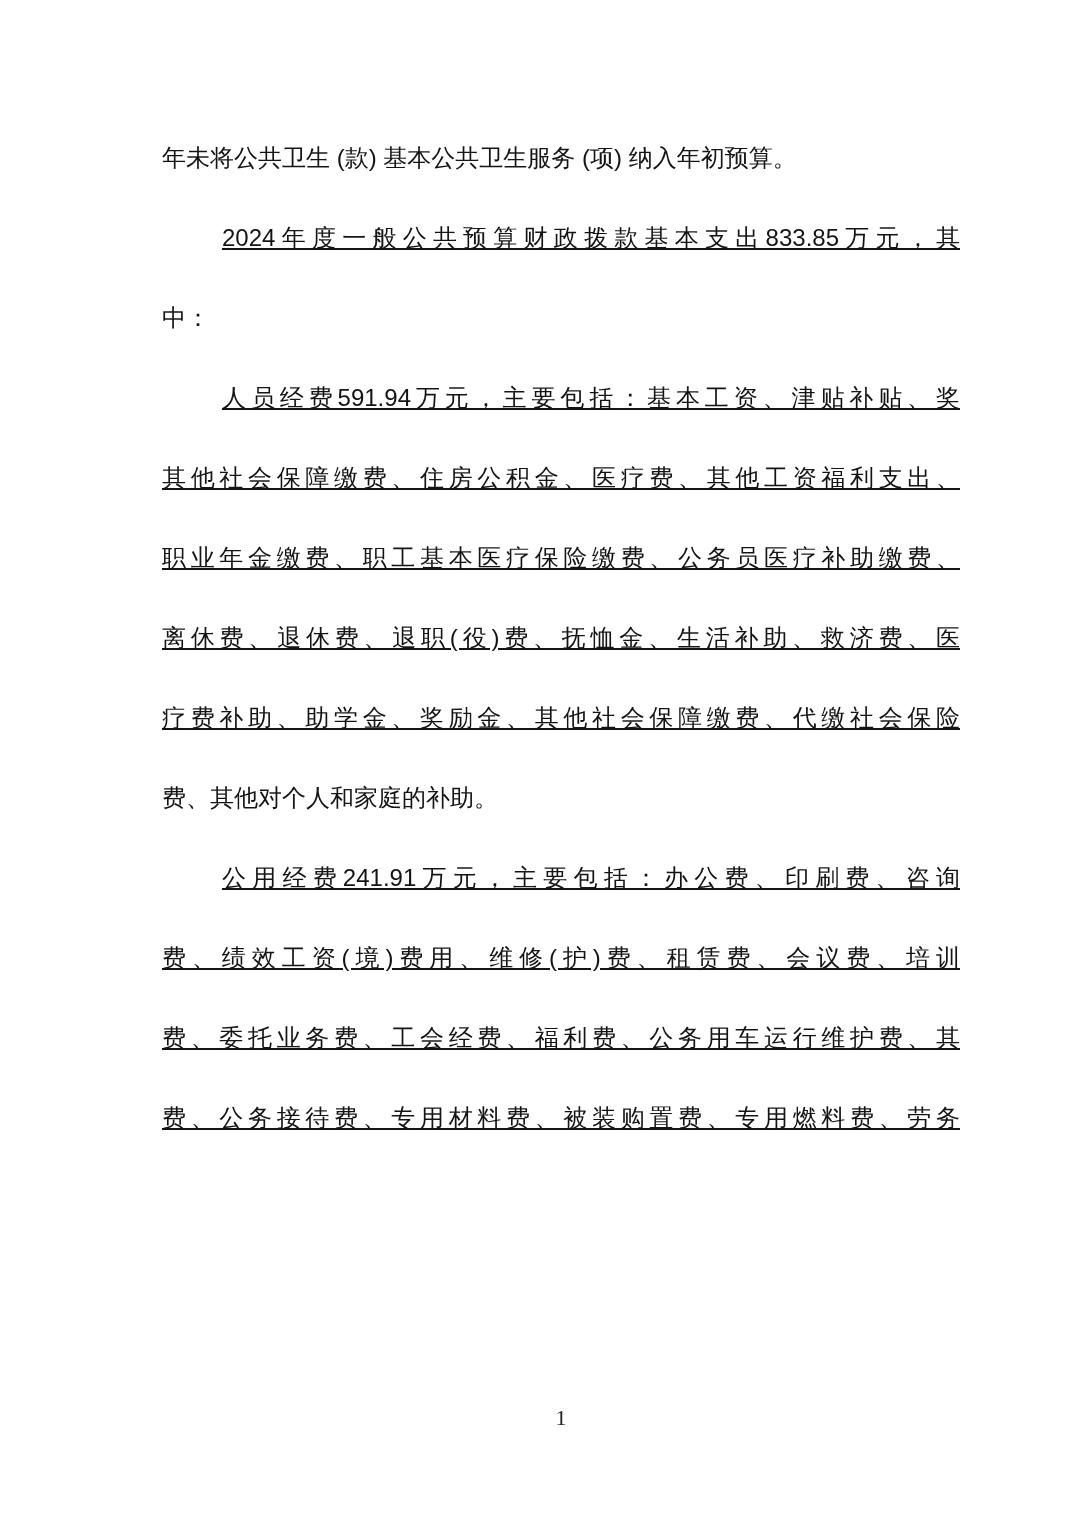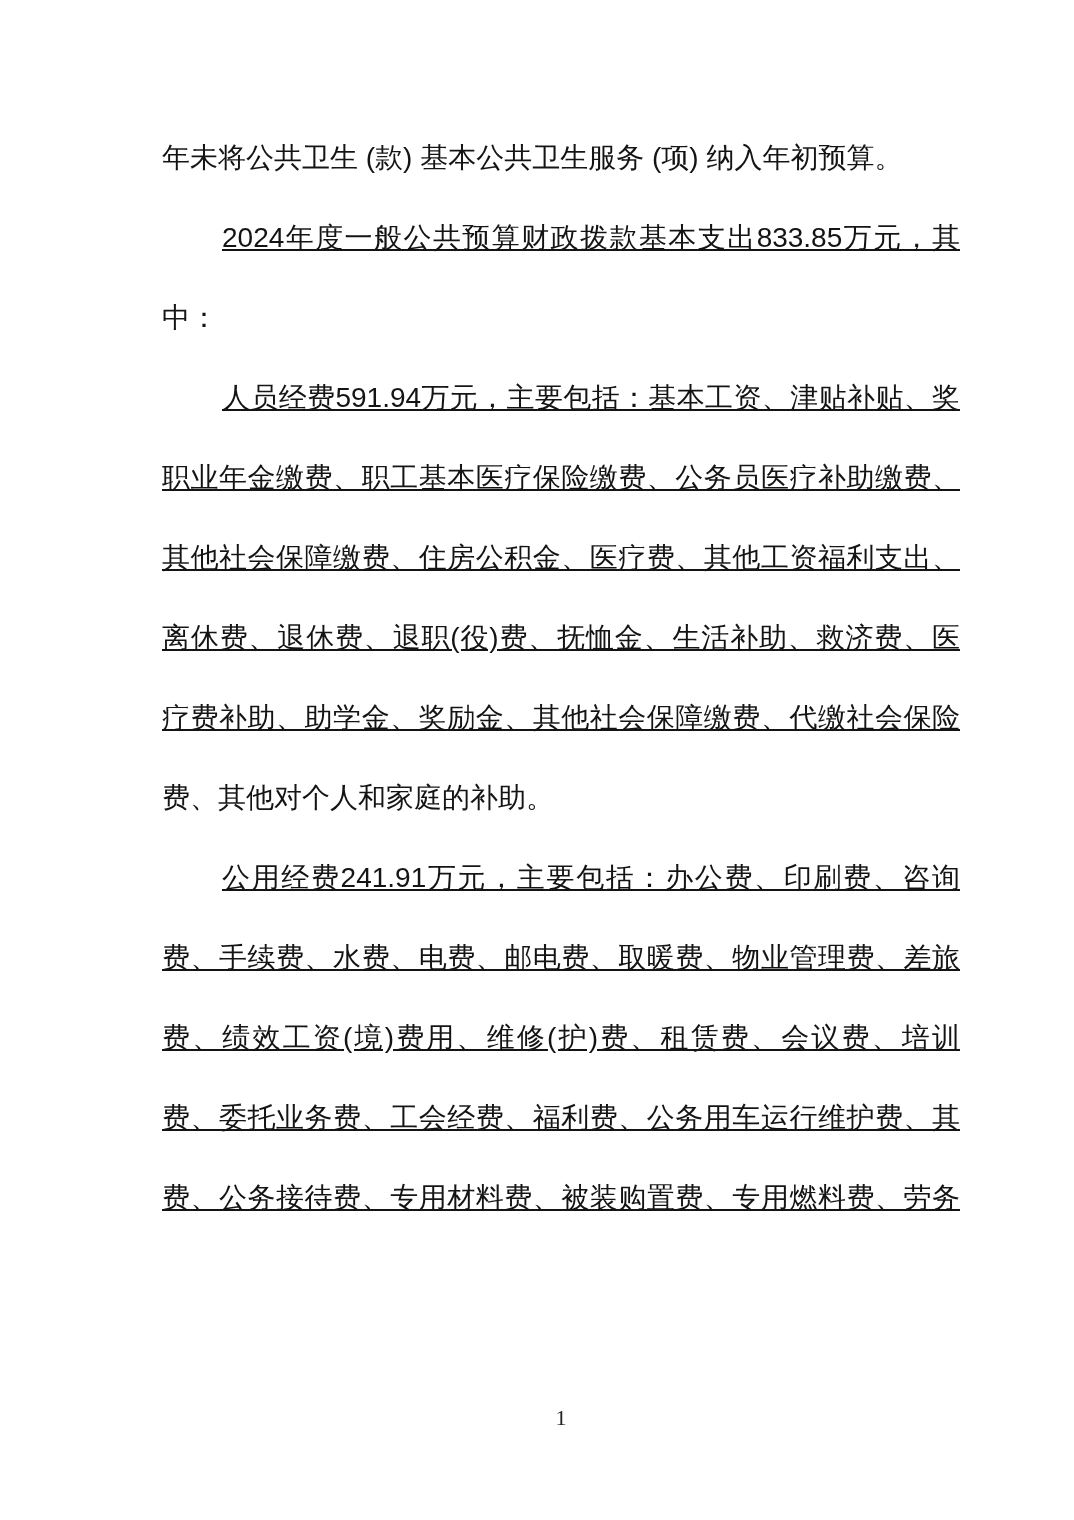--- a/index.html
+++ b/index.html
@@ -22,21 +22,21 @@
   .doc-body {
     position: absolute;
     left: 162px;
     top: 118px;
     width: 798px;
     color: #141414;
   }
   .text-line {
     height: 80px;
     line-height: 80px;
-    font-size: 28px;
+    font-size: 24px;
     overflow: hidden;
     white-space: normal;
     text-align: left;
   }
   .text-line.indent {
     text-indent: 60px;
   }
   .text-line.stretch {
     text-align: justify;
     text-align-last: justify;
@@ -57,27 +57,26 @@
 </style>
 </head>
 <body style="background: rgb(255, 255, 255);">
 
 <div class="doc-page">
   <div class="doc-body" id="doc-body" style="color: rgb(20, 20, 20);">
       <div class="text-line">年未将公共卫生 (款) 基本公共卫生服务 (项) 纳入年初预算。</div>
       <div class="text-line indent stretch">2024年度一般公共预算财政拨款基本支出833.85万元，其</div>
       <div class="text-line">中：</div>
       <div class="text-line indent stretch">人员经费591.94万元，主要包括：基本工资、津贴补贴、奖</div>
+      <div class="text-line stretch">其他社会保障缴费、住房公积金、医疗费、其他工资福利支出、</div>
       <div class="text-line stretch">职业年金缴费、职工基本医疗保险缴费、公务员医疗补助缴费、</div>
-      <div class="text-line stretch">其他社会保障缴费、住房公积金、医疗费、其他工资福利支出、</div>
       <div class="text-line stretch">离休费、退休费、退职(役)费、抚恤金、生活补助、救济费、医</div>
       <div class="text-line stretch">疗费补助、助学金、奖励金、其他社会保障缴费、代缴社会保险</div>
       <div class="text-line">费、其他对个人和家庭的补助。</div>
       <div class="text-line indent stretch">公用经费241.91万元，主要包括：办公费、印刷费、咨询</div>
-      <div class="text-line stretch">费、手续费、水费、电费、邮电费、取暖费、物业管理费、差旅</div>
       <div class="text-line stretch">费、绩效工资(境)费用、维修(护)费、租赁费、会议费、培训</div>
       <div class="text-line stretch">费、委托业务费、工会经费、福利费、公务用车运行维护费、其</div>
       <div class="text-line stretch">费、公务接待费、专用材料费、被装购置费、专用燃料费、劳务</div>
     </div>
   <div class="doc-footer">
     <span>1</span>
   </div>
 </div>
 
 </body></html>

